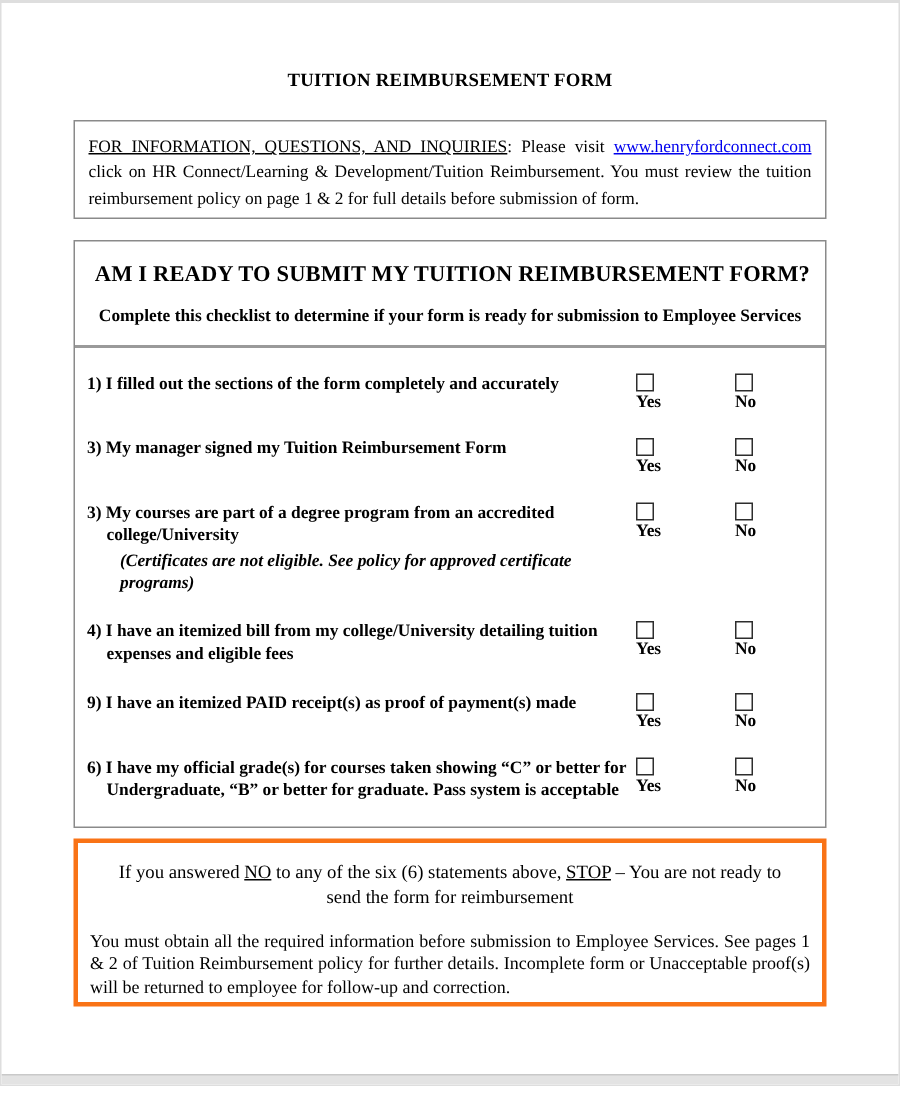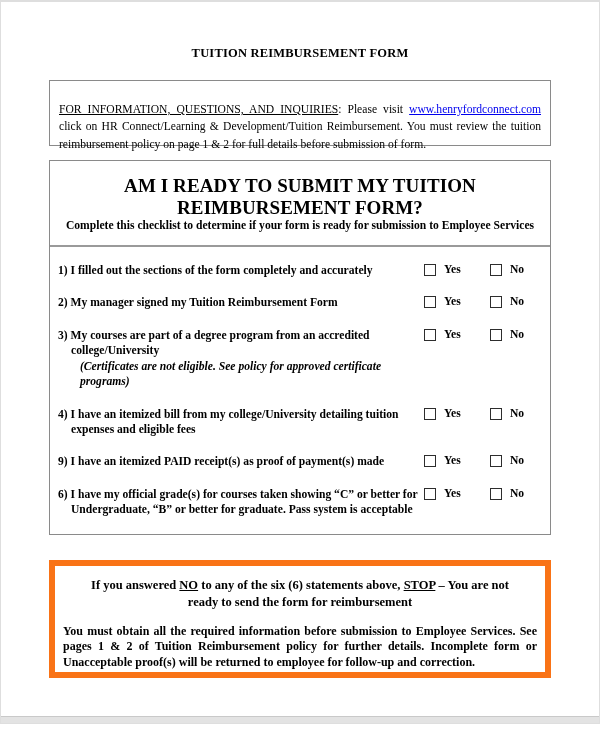--- a/index.html
+++ b/index.html
@@ -31,71 +31,72 @@
     font-weight: bold;
     font-size: 19px;
     line-height: 1.3;
     margin: 13px auto 0 auto;
     max-width: 512px;
   }
 
   .info-box {
     margin-top: 19px;
     border: 1px solid #8a8a8a;
-    padding: 20px 9px 9px 9px;
+    padding: 8px 9px 9px 9px;
     font-size: 11.6px;
     line-height: 1.5;
     text-align: justify;
     height: 66px;
   }
   .info-lead { text-decoration: underline; }
   .info-link { text-decoration: underline; cursor: pointer; }
 
   .main-box {
     margin-top: 14px;
     border: 1px solid #8a8a8a;
   }
   .main-box-header { padding: 14px 10px 13px 10px; }
   .checklist-title {
-    text-align: center;
-    font-weight: bold;
-    font-size: 19px;
+    text-align: right;
+    font-weight: bold;
+    font-size: 15px;
     letter-spacing: 0.1px;
   }
   .checklist-subtitle {
     text-align: center;
     font-weight: bold;
     font-size: 11.6px;
+    margin-top: 12px;
   }
   .divider { border-top: 2px solid #9a9a9a; }
 
   .checklist-body { padding: 16px 4px 0 8px; font-weight: bold; }
   .checklist-row { display: flex; align-items: flex-start; margin-bottom: 17px; }
   .item-text { flex: 1; font-size: 11.6px; line-height: 1.32; padding-right: 2px; }
   .item-main { padding-left: 13px; text-indent: -13px; }
   .item-note { font-style: italic; margin-left: 22px; margin-top: 1px; }
-  .choice-cell { display: flex; align-items: flex-start; font-size: 11.6px; }
+  .choice-cell { display: flex; align-items: flex-start; font-size: 11.6px; flex-direction: column; }
   .choice-yes { width: 66px; }
   .choice-no { width: 56px; }
   .cb {
     display: inline-block;
     width: 12px; height: 12px;
     border: 1.5px solid #2d2d2d;
     background: #fff;
     margin-right: 8px;
     margin-top: 1px;
     flex: none;
     cursor: pointer;
   }
 
   .footer-box {
-    margin-top: 25px;
-    border: 6px solid #f97316;
+    margin-top: 7px;
+    border: 3px solid #f97316;
     padding: 11px 8px 2px 8px;
-    font-weight: bold;
+    font-weight: normal;
   }
   .stop-line {
     text-align: center;
     font-size: 12.5px;
     line-height: 1.35;
     margin: 0 14px;
   }
   .stop-line .u { text-decoration: underline; }
   .footer-note {
     margin-top: 13px;
@@ -142,21 +143,21 @@
       <span>Yes</span>
     </div>
     <div class="choice-cell choice-no">
       <span class="cb"></span>
       <span>No</span>
     </div>
   </div>
 
   <div class="checklist-row">
     <div class="item-text">
-      <div class="item-main">2) My manager signed my Tuition Reimbursement Form</div>
+      <div class="item-main">3) My manager signed my Tuition Reimbursement Form</div>
 
     </div>
     <div class="choice-cell choice-yes">
       <span class="cb"></span>
       <span>Yes</span>
     </div>
     <div class="choice-cell choice-no">
       <span class="cb"></span>
       <span>No</span>
     </div>

